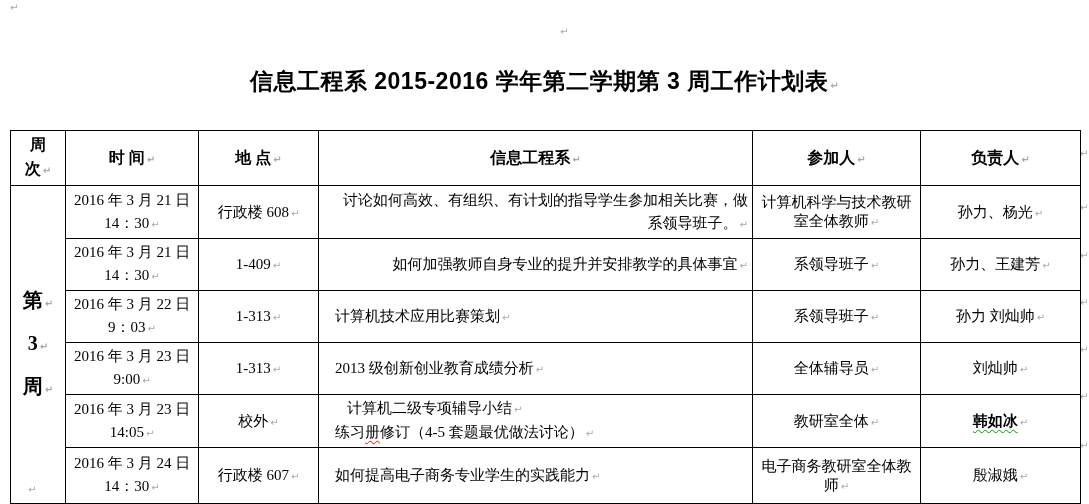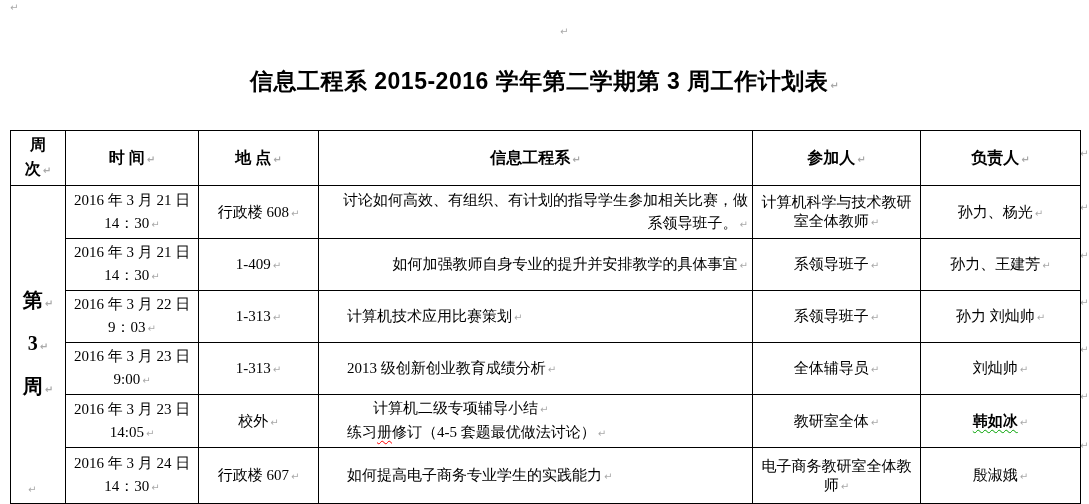--- a/index.html
+++ b/index.html
@@ -33,22 +33,22 @@
   tr.r3{height:47px;}
   tr.r4{height:46px;}
   tr.r5{height:46px;}
   tr.r6{height:56px;}
   .c-week span{white-space:pre-line;line-height:24px;}
   .week-cell{font-weight:bold;}
   .week-cell .wk{font-size:20px;line-height:30px;margin:9px 0;}
   .date{line-height:23px;}
   .time{line-height:23px;}
   td.act.center{text-align:right;line-height:23px;}
-  td.act.left{text-align:left;padding-left:28px;line-height:23px;}
-  td.act .l1{margin-left:26px;}
+  td.act.left{text-align:left;padding-left:16px;line-height:23px;}
+  td.act .l1{margin-left:12px;}
   .sp-red{
     text-decoration-line:underline;text-decoration-style:wavy;
     text-decoration-color:#ff0000;text-decoration-thickness:1px;
     text-underline-offset:3px;
   }
   .sp-green{
     text-decoration-line:underline;text-decoration-style:wavy;
     text-decoration-color:#00a000;text-decoration-thickness:1px;
     text-underline-offset:3px;
     font-weight:bold;

